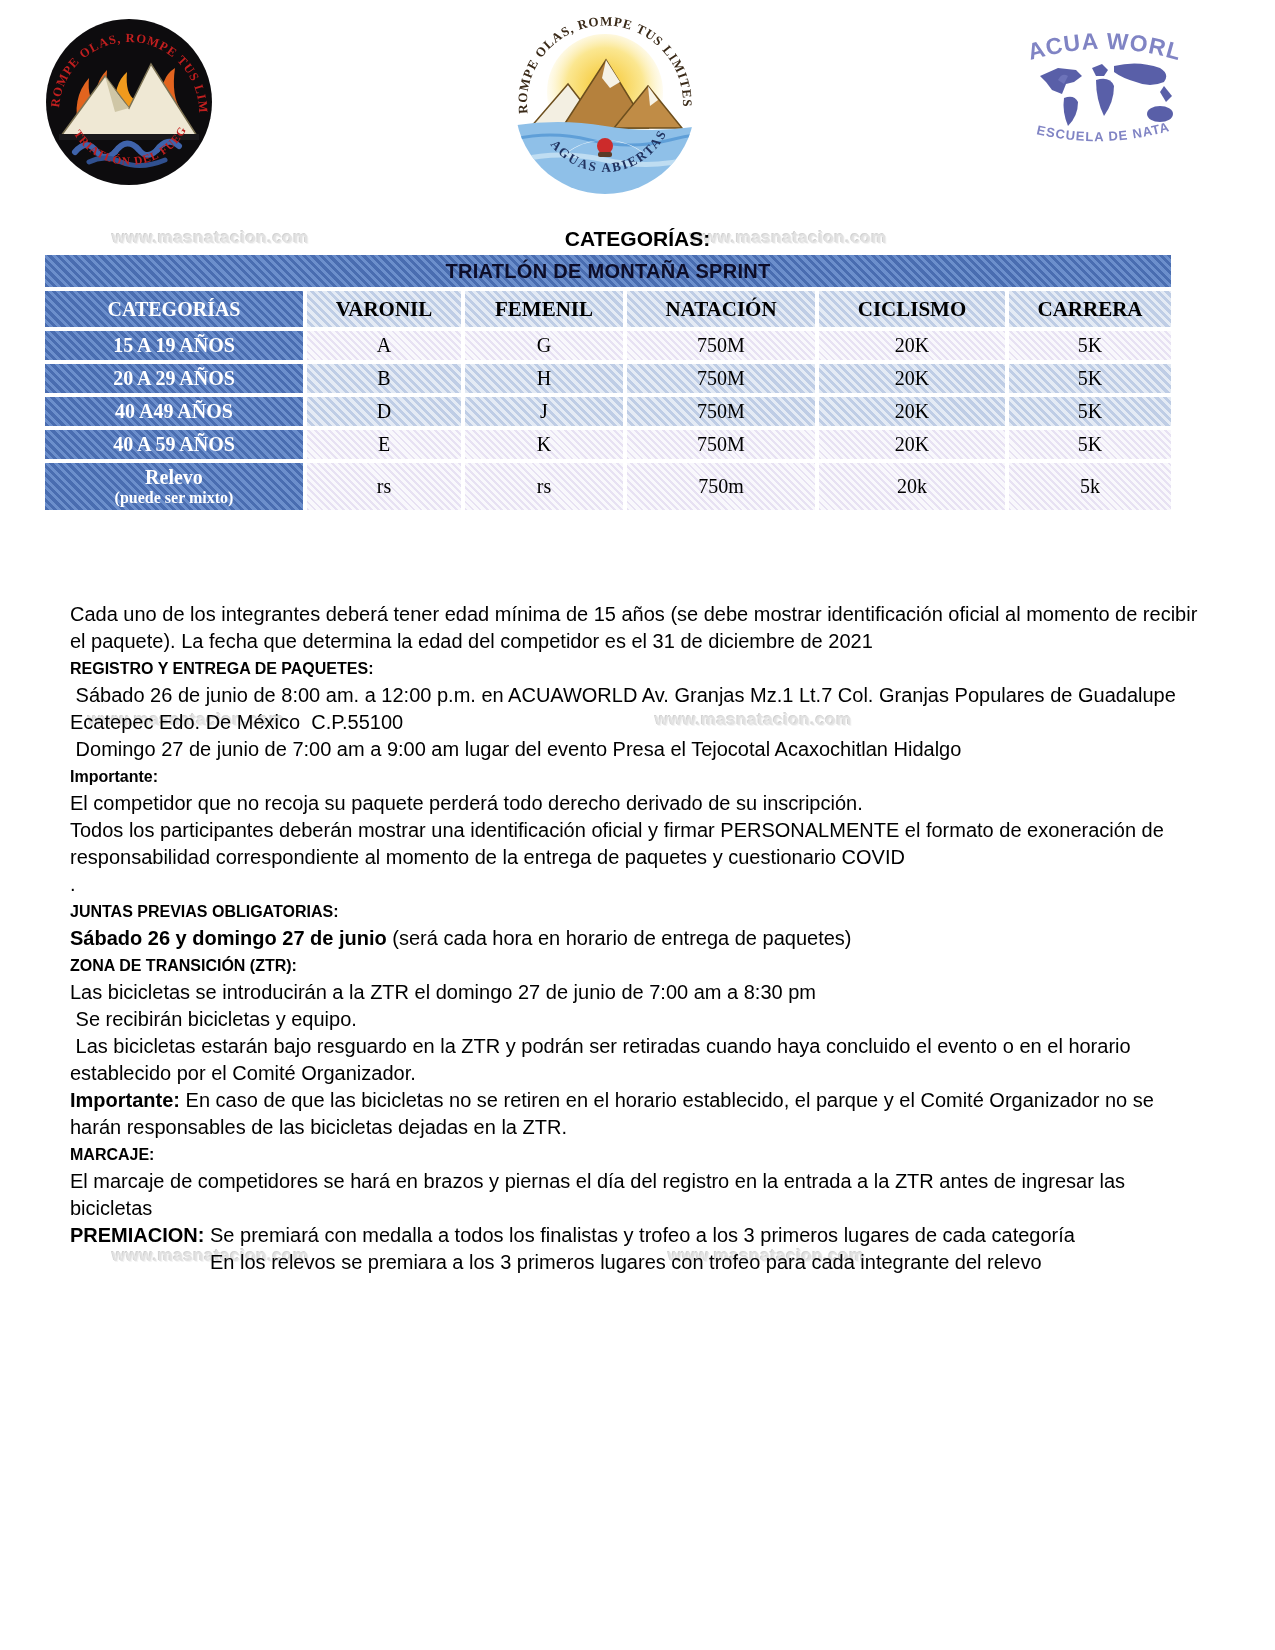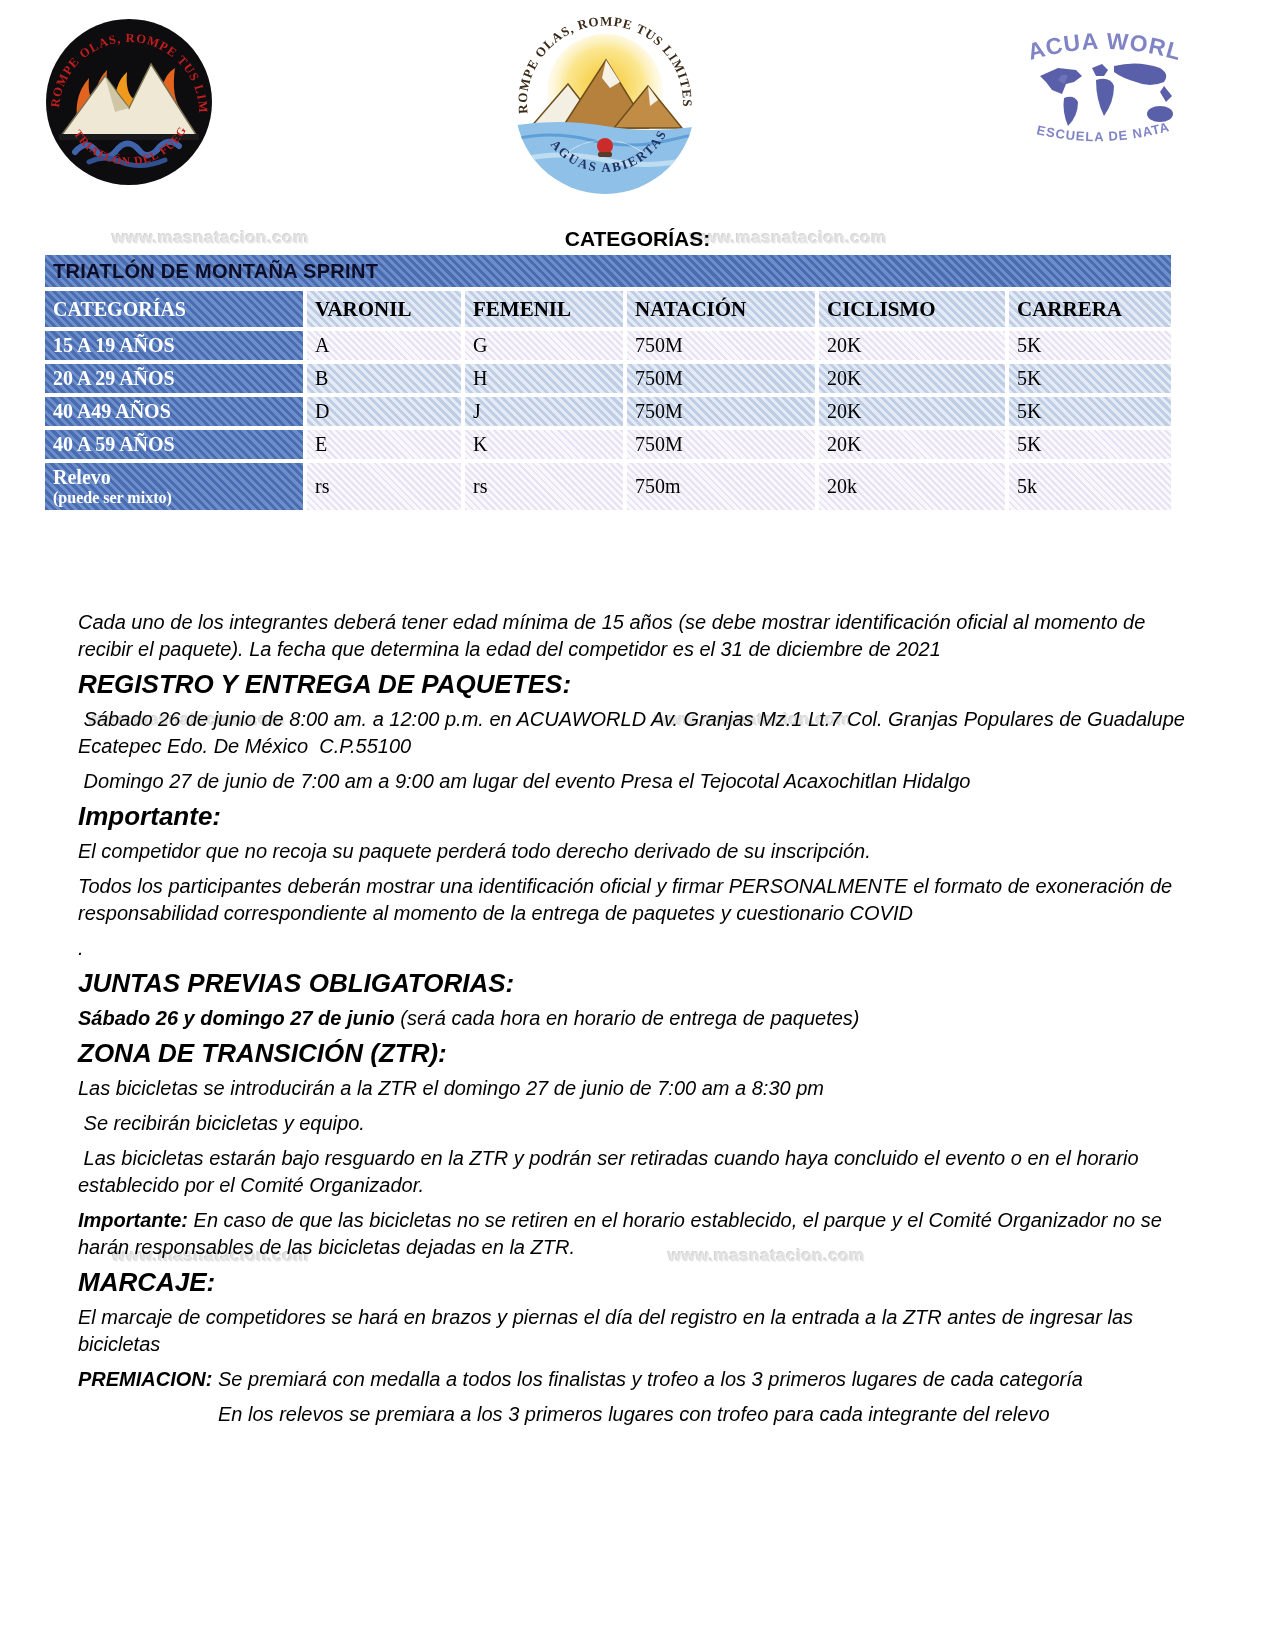--- a/index.html
+++ b/index.html
@@ -17,21 +17,21 @@
   
   .cat-heading{
     position:absolute;top:227px;left:0;width:1275px;text-align:center;
     font-size:21px;font-weight:700;z-index:2;
   }
   
   .cat-table{
     position:absolute;left:41px;top:251px;width:1128px;z-index:2;
     border-collapse:separate;border-spacing:4px;table-layout:fixed;
   }
-  .cat-table td{padding:3px 8px;vertical-align:middle;}
+  .cat-table td{padding:3px 8px;text-align:center;vertical-align:middle;}
   .blue-cell{
     background-color:#5b82c6;
     background-image:
       repeating-linear-gradient(45deg,rgba(28,54,120,.28) 0 3px,rgba(255,255,255,.10) 3px 6px);
   }
   .lb-cell{
     background-color:#c9d6ea;
     background-image:
       repeating-linear-gradient(45deg,rgba(255,255,255,.5) 0 3px,rgba(128,150,200,.14) 3px 6px);
     margin-top: 11px;
@@ -51,22 +51,22 @@
   .t-cat{
     font-family:"Liberation Serif",serif;font-weight:700;font-size:20px;color:#ffffff;
   }
   .t-cat .note{display:block;font-size:16px;font-family:Liberation Serif, serif;}
   .t-data{font-family:"Liberation Serif",serif;font-size:20px;}
   
   .content{
     position:absolute;left:70px;top:601px;width:1140px;z-index:2;
     font-size:20px;line-height:27px;
   }
-  .content p,.content h3{margin:8px;white-space:pre-wrap;font-style:italic;}
-  .content h3{font-size:26px;font-weight:700;}
+  .content p,.content h3{margin:0;white-space:pre-wrap;}
+  .content h3{font-size:16px;font-weight:700;}
   b{font-weight:700;}
   .mt-sec{margin-top:31px;}
   .mt-med{margin-top:22px;}
   .mt-big{margin-top:56px;}
   .mt-sm{margin-top:4px;}
   .indent{padding-left:140px;}
   
   .logo{position:absolute;z-index:2;}
   .logo-left{left:45px;top:12px;}
   .logo-center{left:510px;top:8px;}

